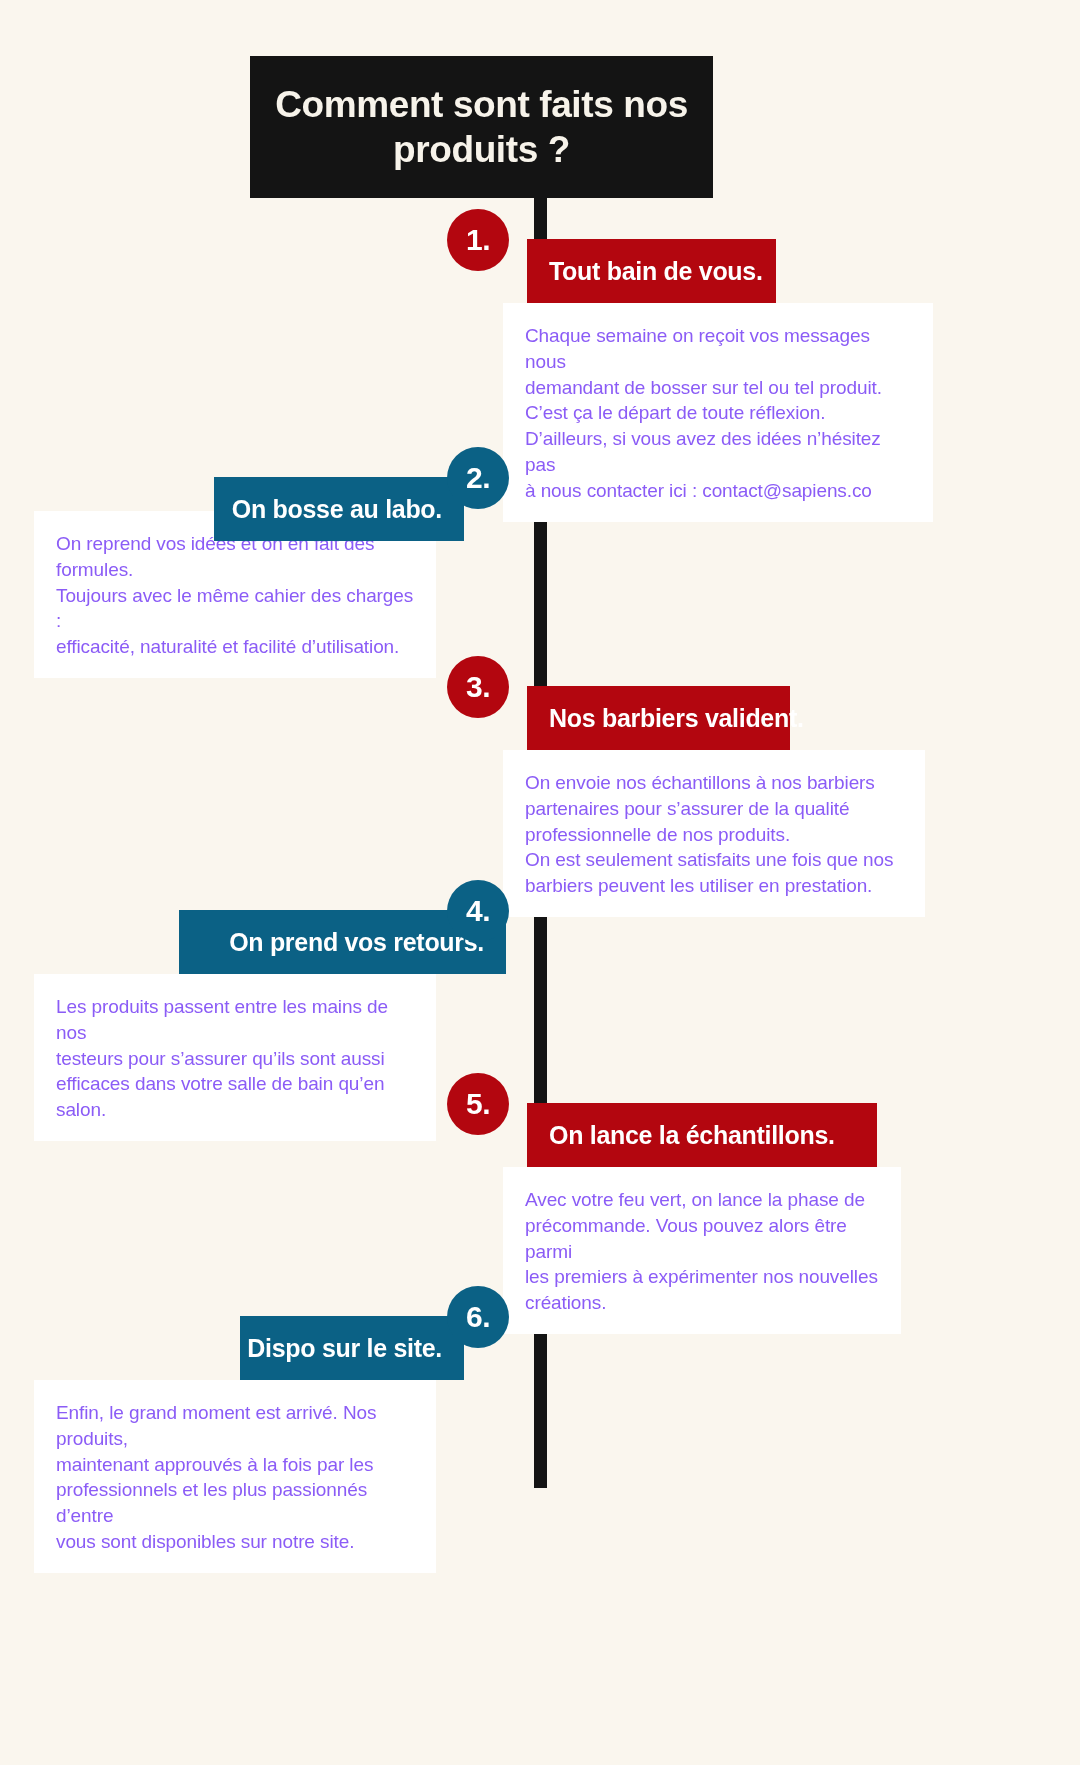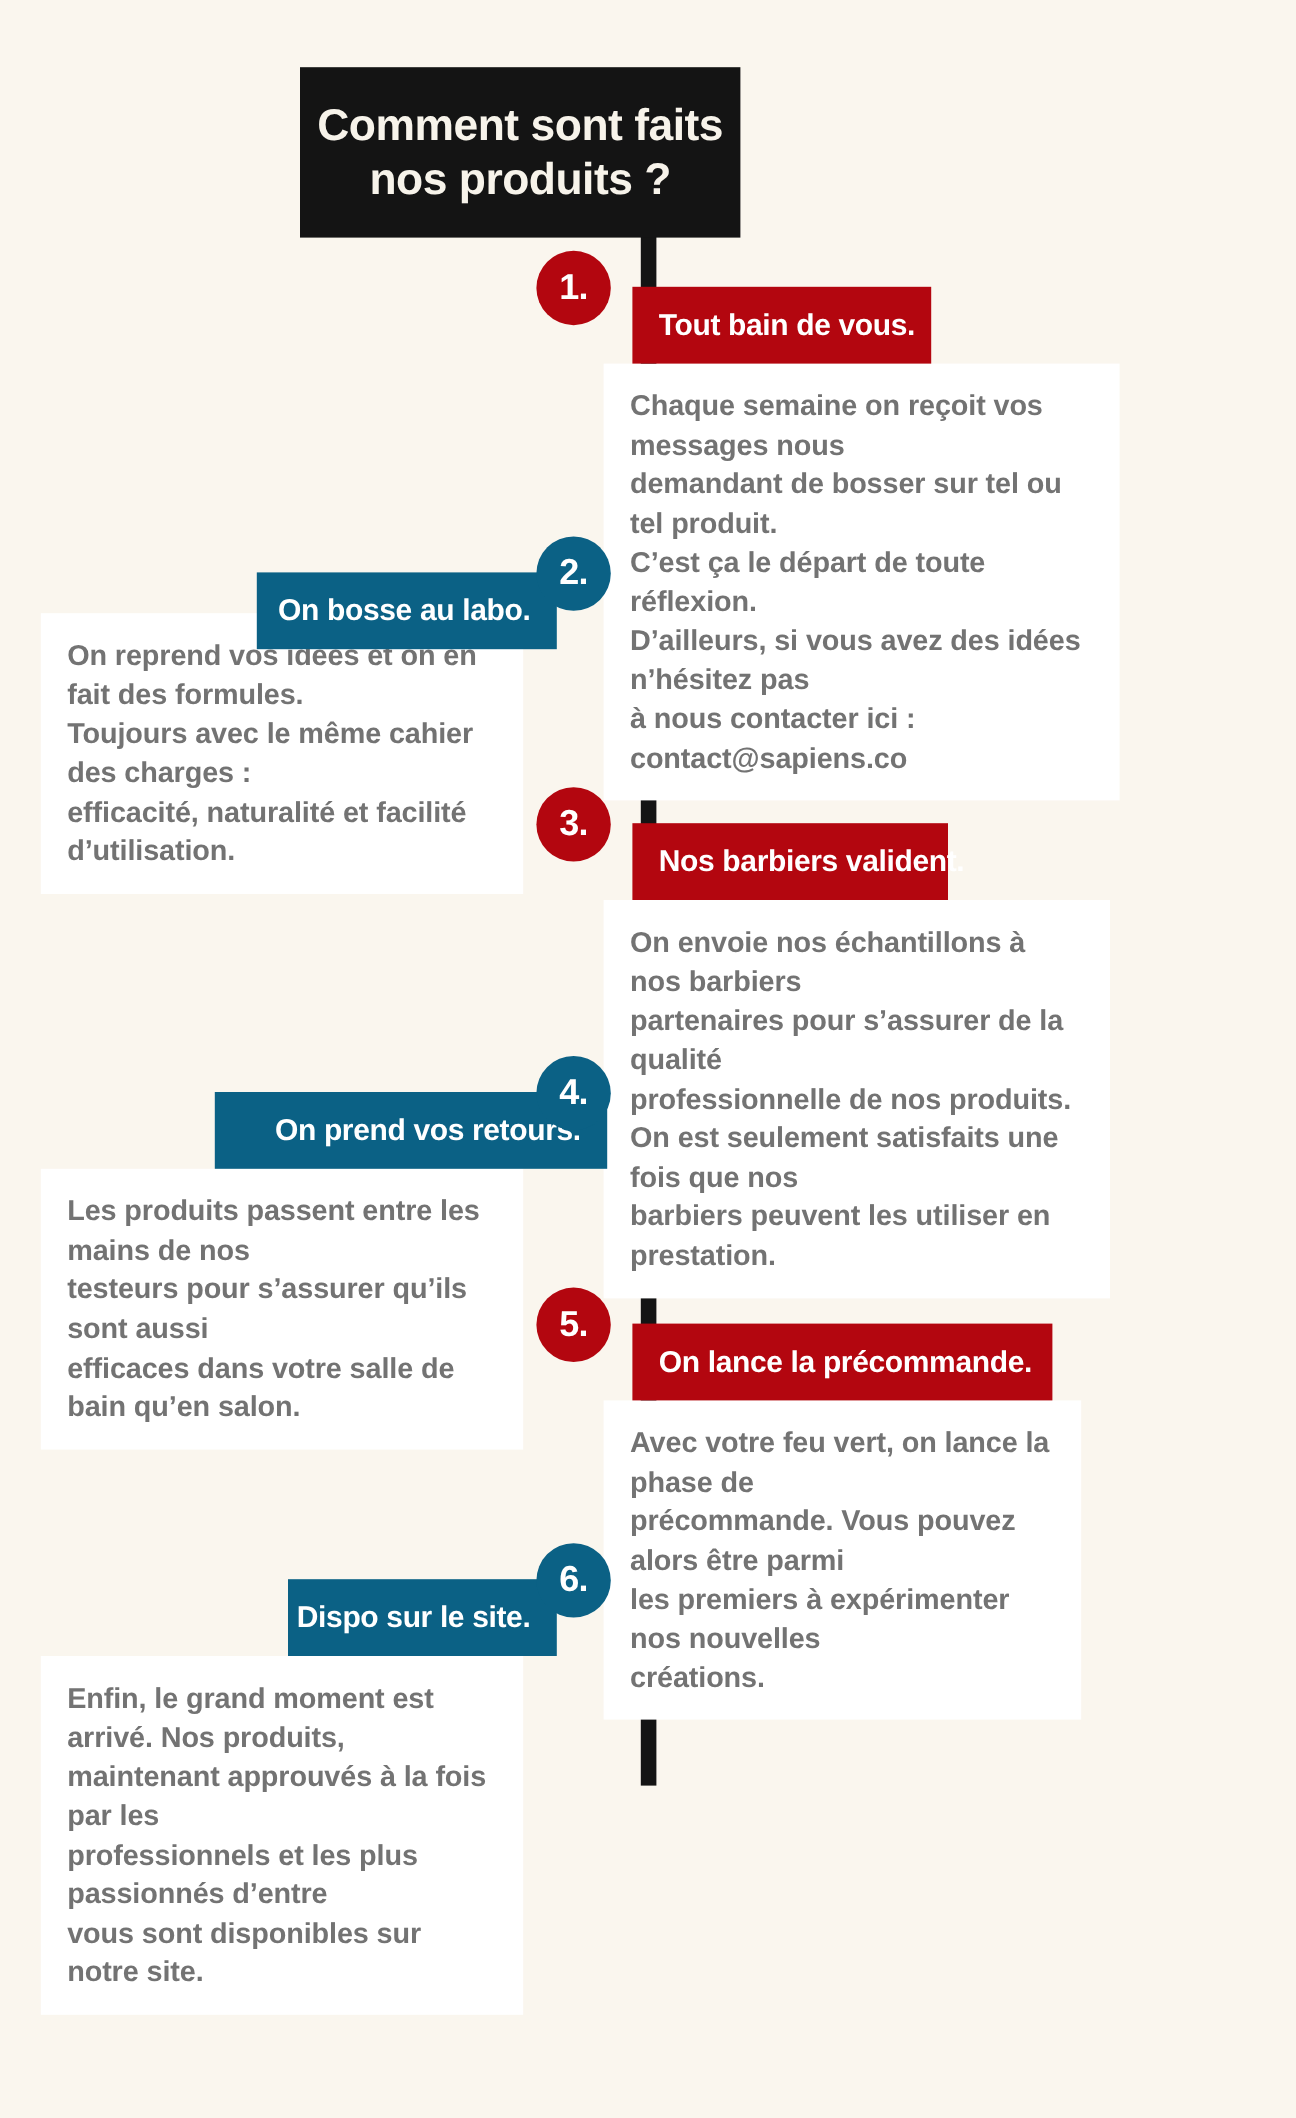--- a/index.html
+++ b/index.html
@@ -22,21 +22,21 @@
     height: 1300px;
     background: #141414;
     z-index: 1;
   }
 
   
   .title-box {
     position: absolute;
     left: 250px;
     top: 56px;
-    width: 367px;
+    width: 463px;
     height: 142px;
     background: #141414;
     display: flex;
     align-items: center;
     justify-content: center;
     z-index: 3;
   }
   .title-text {
     color: #f7f3ea;
     font-size: 37px;
@@ -80,23 +80,23 @@
     white-space: nowrap;
   }
 
   .body-panel {
     position: absolute;
     background: #ffffff;
     z-index: 3;
     padding: 20px 22px 18px 22px;
   }
   .body-panel .body-text {
-    color: #737373;
-    font-size: 24px;
-    font-weight: bold;
+    color: #8b5cf6;
+    font-size: 19px;
+    font-weight: normal;
     line-height: 1.36;
     white-space: pre-line;
     letter-spacing: -0.1px;
   }
 
   
   .side-right .head-bar { left: 527px; }
   .side-right .body-panel { left: 503px; }
   .side-right .num-circle { left: 447px; }
 
@@ -165,21 +165,21 @@
       <div class="num-circle" style="top: 880px; background: rgb(11, 97, 133);">4.</div>
     </div>
     <div class="step side-right">
       <div class="body-panel" style="top: 1167px; width: 398px; min-height: 124px;">
         <div class="body-text">Avec votre feu vert, on lance la phase de
 précommande. Vous pouvez alors être parmi
 les premiers à expérimenter nos nouvelles
 créations.</div>
       </div>
       <div class="head-bar" style="top: 1103px; width: 350px; background: rgb(179, 6, 15);">
-        <span class="head-text">On lance la précommande.</span>
+        <span class="head-text">On lance la échantillons.</span>
       </div>
       <div class="num-circle" style="top: 1073px; background: rgb(179, 6, 15);">5.</div>
     </div>
     <div class="step side-left">
       <div class="body-panel" style="top: 1380px; width: 402px; min-height: 143px; left: 34px;">
         <div class="body-text">Enfin, le grand moment est arrivé. Nos produits,
 maintenant approuvés à la fois par les
 professionnels et les plus passionnés d’entre
 vous sont disponibles sur notre site.</div>
       </div>

